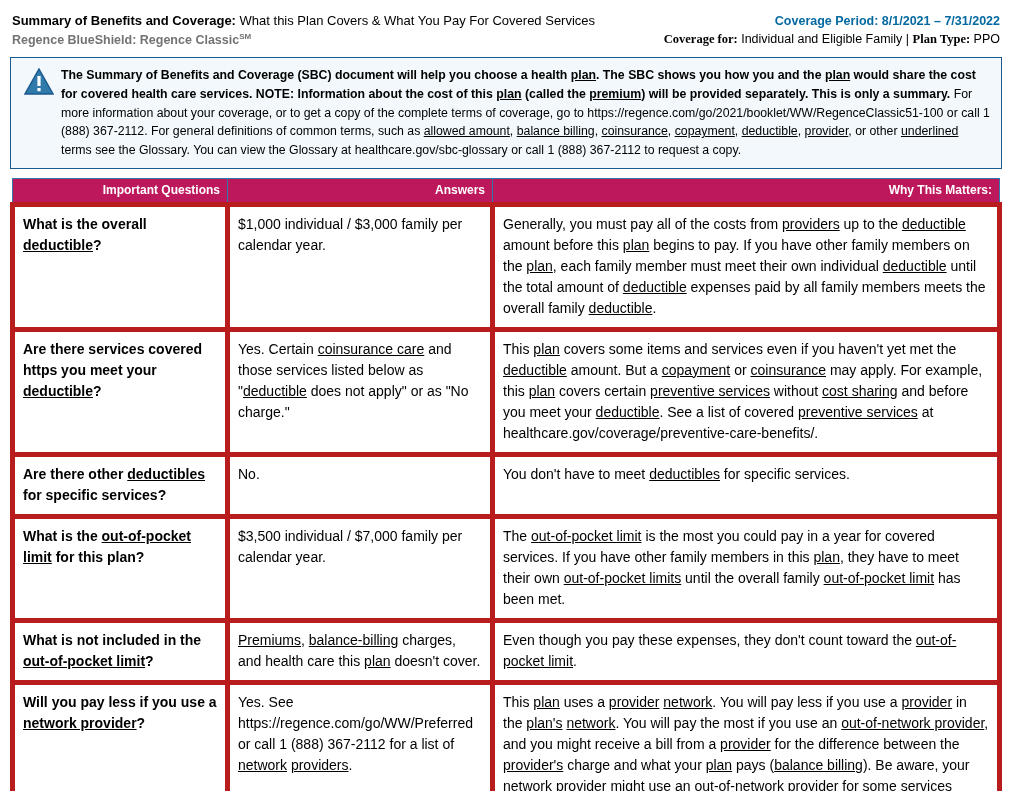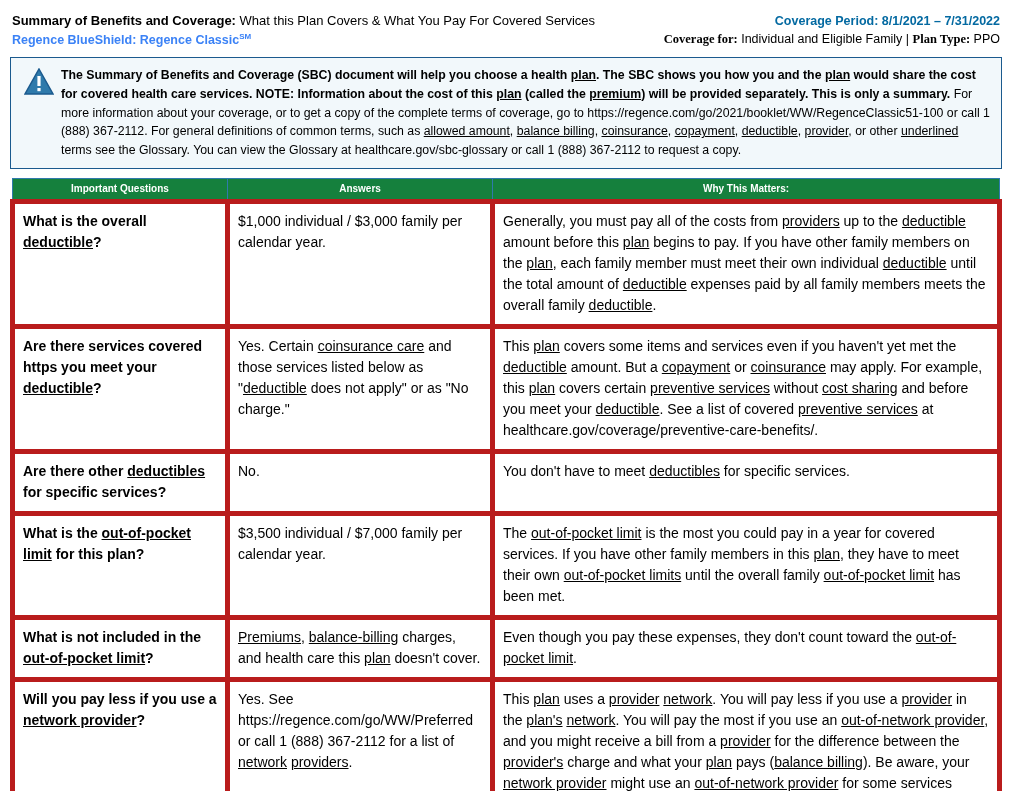--- a/index.html
+++ b/index.html
@@ -27,21 +27,21 @@
     display: flex;
     justify-content: space-between;
     align-items: flex-start;
     padding: 2px 2px 6px 2px;
   }
   .hdr-left { line-height: 1.45; }
   .hdr-right { line-height: 1.45; text-align: right; }
   .hdr-line1 { font-size: 13px; }
   .hdr-bold { font-weight: bold; }
   .brandline {
-    color: #3b82f6;
+    color: #737373;
     font-weight: bold;
     font-size: 12.5px;
   }
   .sm { font-size: 8px; vertical-align: super; }
   .cov-period {
     color: #0369a1;
     font-weight: bold;
     font-size: 12.5px;
   }
   .cov-for { font-size: 12.5px; }
@@ -70,25 +70,25 @@
   u { text-decoration: underline; }
 
   
   table.sbc {
     width: 100%;
     border-collapse: collapse;
     margin-top: 9px;
     table-layout: fixed;
   }
   table.sbc th {
-    background: #15803d;
+    background: #be185d;
     color: #ffffff;
-    text-align: center;
-    font-weight: bold;
-    font-size: 10px;
+    text-align: right;
+    font-weight: bold;
+    font-size: 12px;
     padding: 4px 7px 5px 7px;
     border: 1px solid #2f7aab;
   }
   table.sbc td {
     border: 5px solid #b91c1c;
     padding: 7px 8px 8px 8px;
     vertical-align: top;
     font-size: 14px;
     line-height: 1.5;
   }

